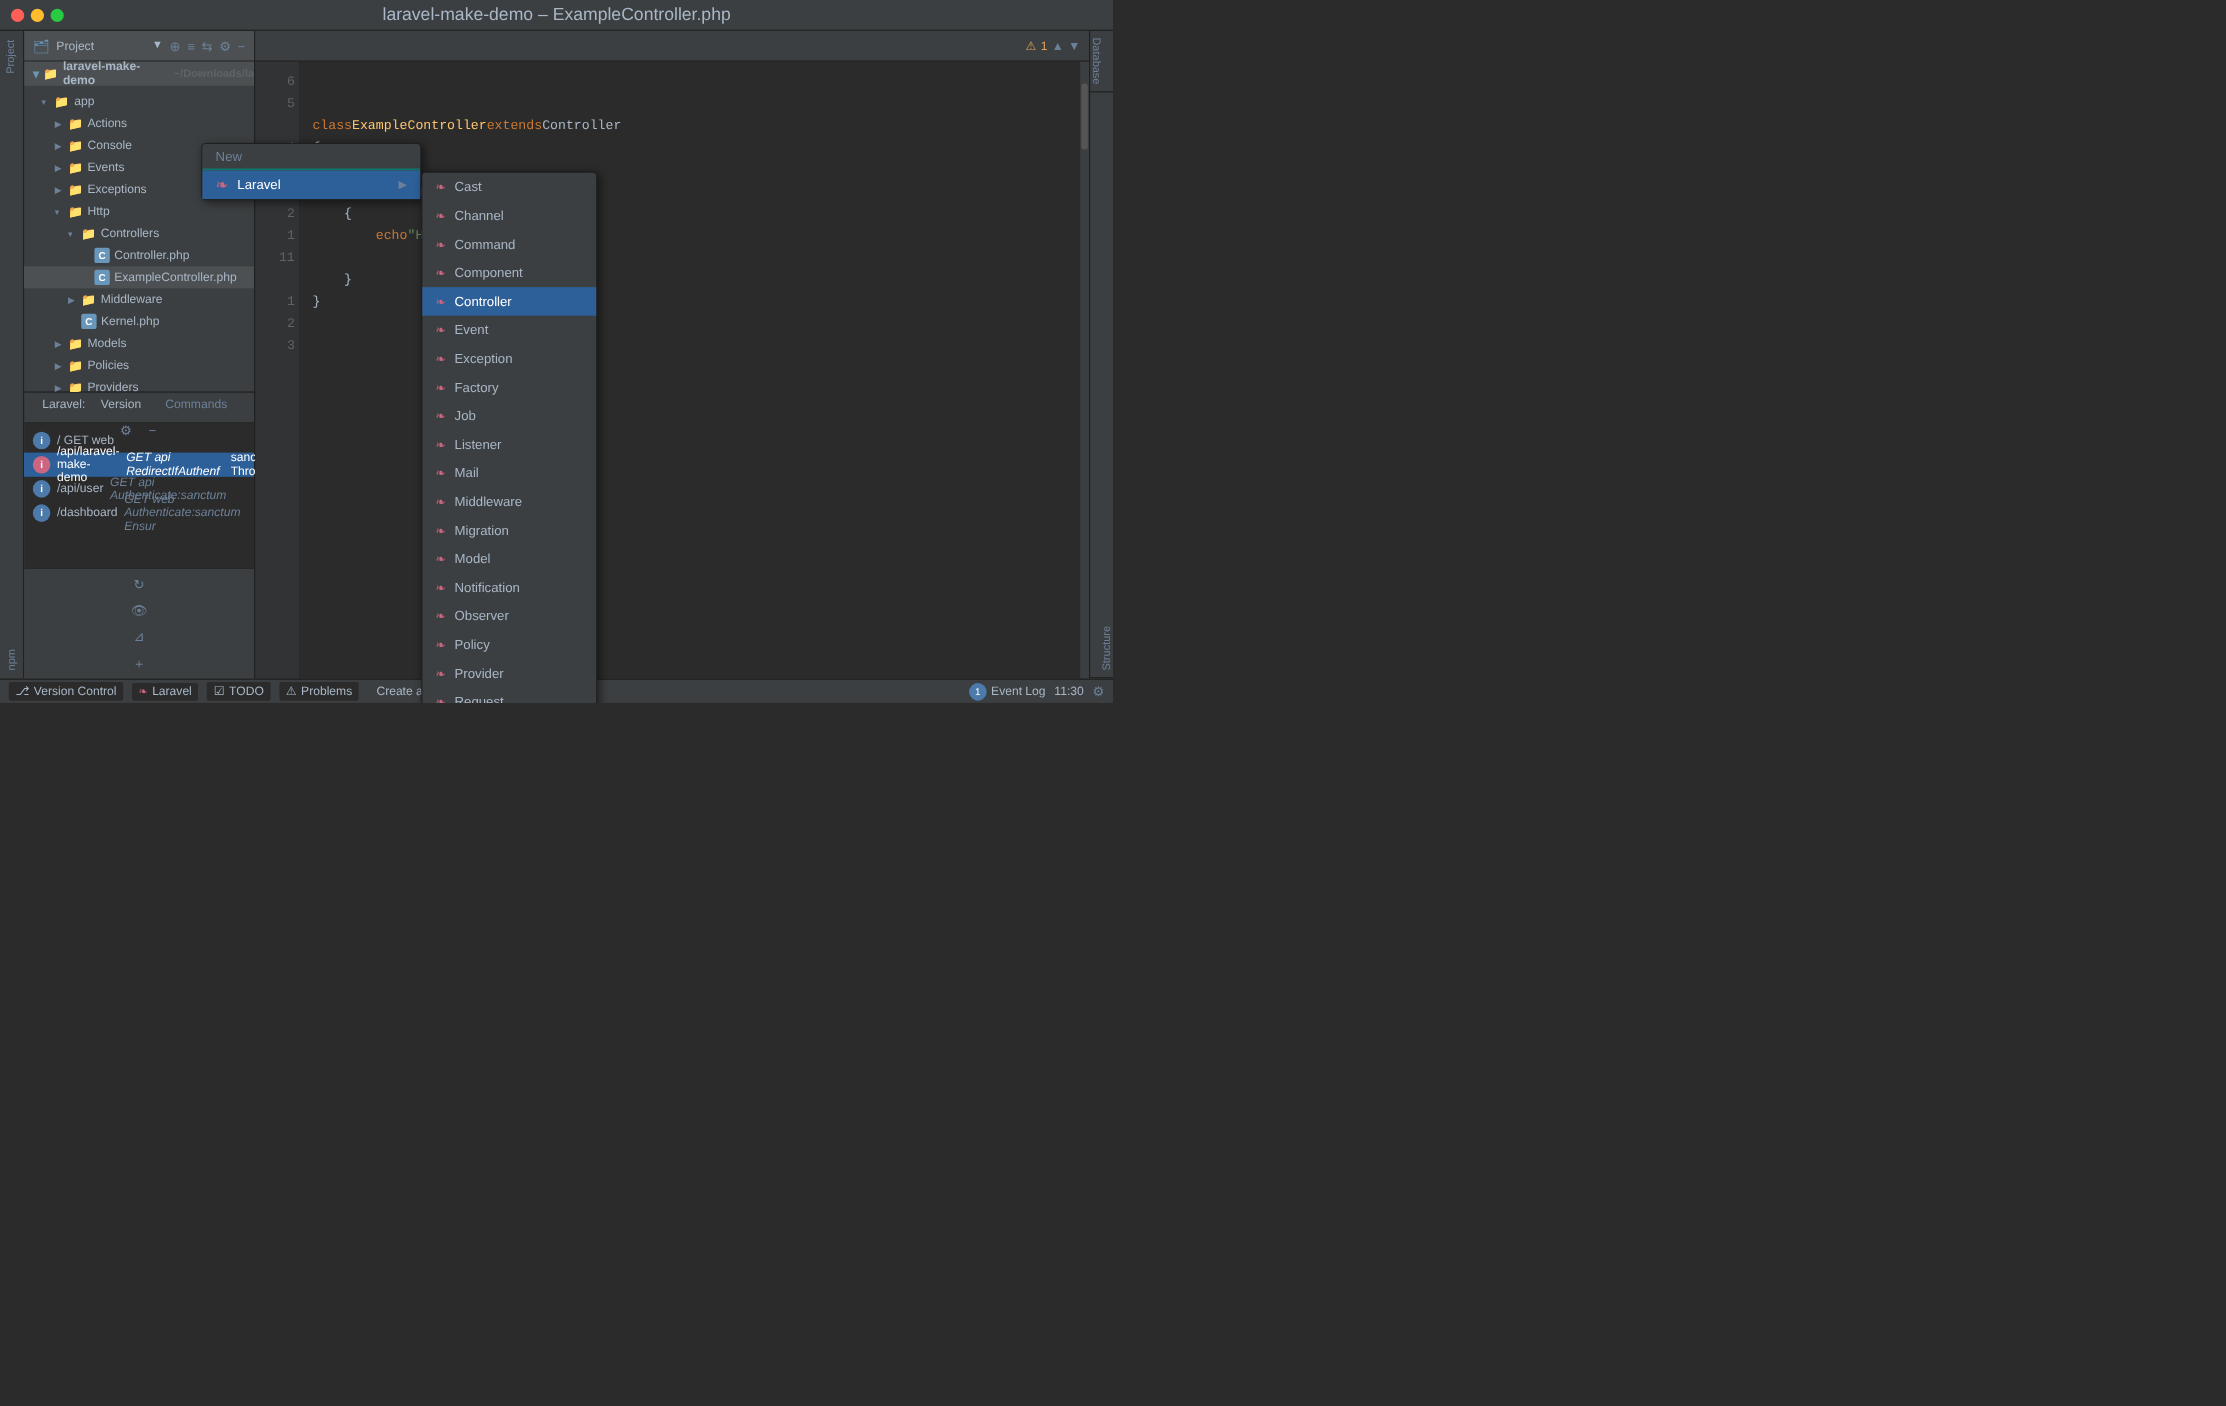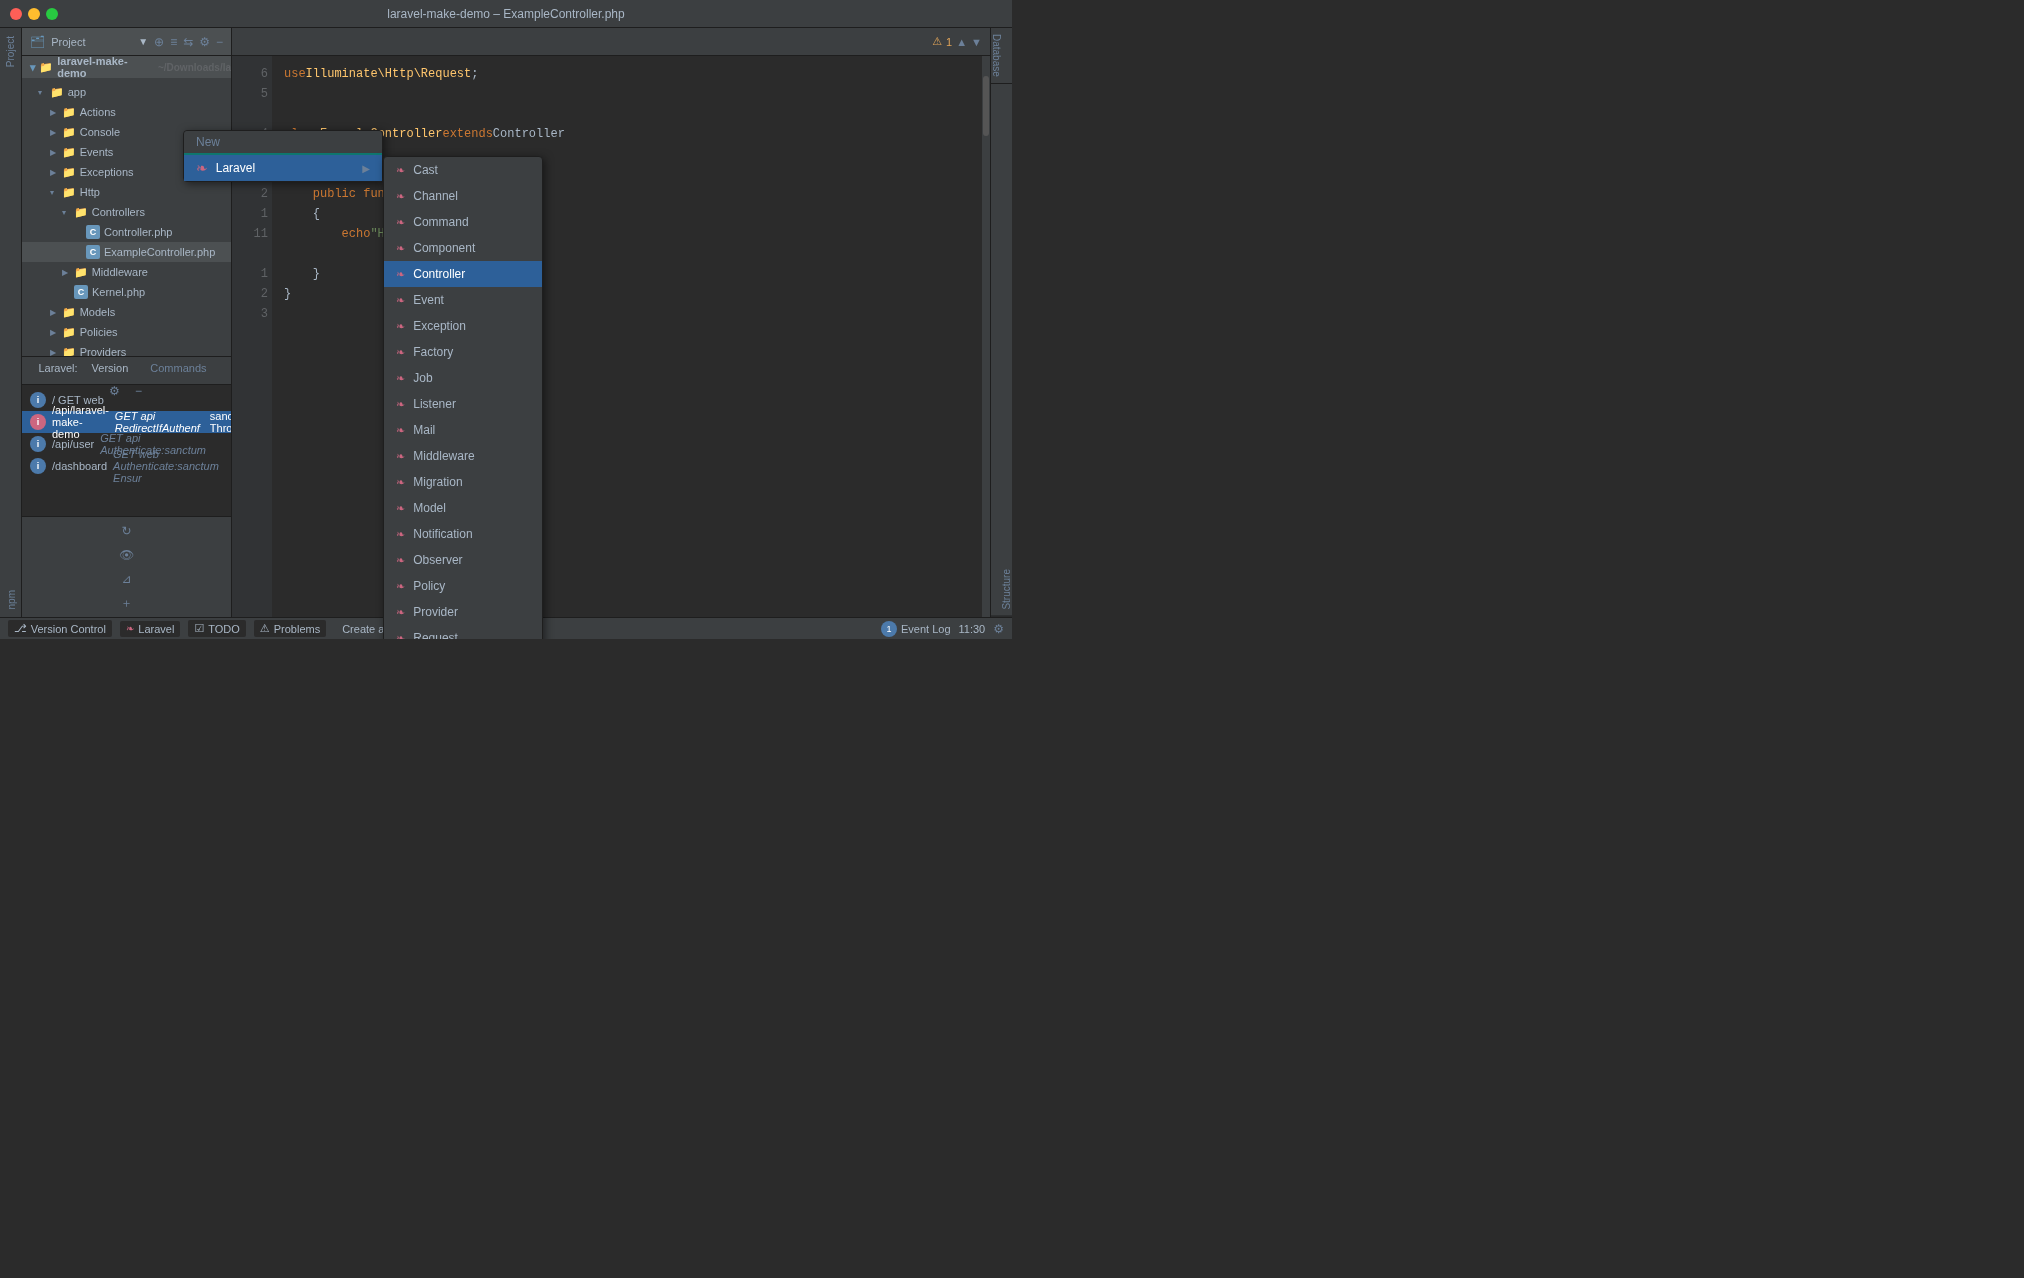--- a/index.html
+++ b/index.html
@@ -34,21 +34,21 @@
     .traffic-light {
       width: 12px;
       height: 12px;
       border-radius: 50%;
       cursor: pointer;
     }
     .tl-close { background: #ff5f57; }
     .tl-min { background: #ffbd2e; }
     .tl-max { background: #28ca41; }
     .title-text {
-      font-size: 12px;
+      font-size: 16px;
       color: #a9b7c6;
     }
 
     
     .main-layout {
       display: flex;
       height: calc(100% - 28px);
     }
 
     
@@ -599,25 +599,20 @@
         <div>&nbsp;</div>
         <div>2</div>
         <div>1</div>
         <div>11</div>
         <div>&nbsp;</div>
         <div>1</div>
         <div>2</div>
         <div>3</div>
       </div>
       <div class="code-area">
-        <div class="code-line">
-          <span class="kw-use">use </span>
-            <span class="ns">Illuminate\Http\Request</span>
-            <span class="plain">;</span>
-        </div>
         <div class="code-line">&nbsp;</div>
         <div class="code-line">&nbsp;</div>
         <div class="code-line">
           <span class="kw-class">class </span>
             <span class="cls-name">ExampleController </span>
             <span class="kw-extends">extends </span>
             <span class="plain">Controller</span>
         </div>
         <div class="code-line">
           <span class="plain">{</span>

